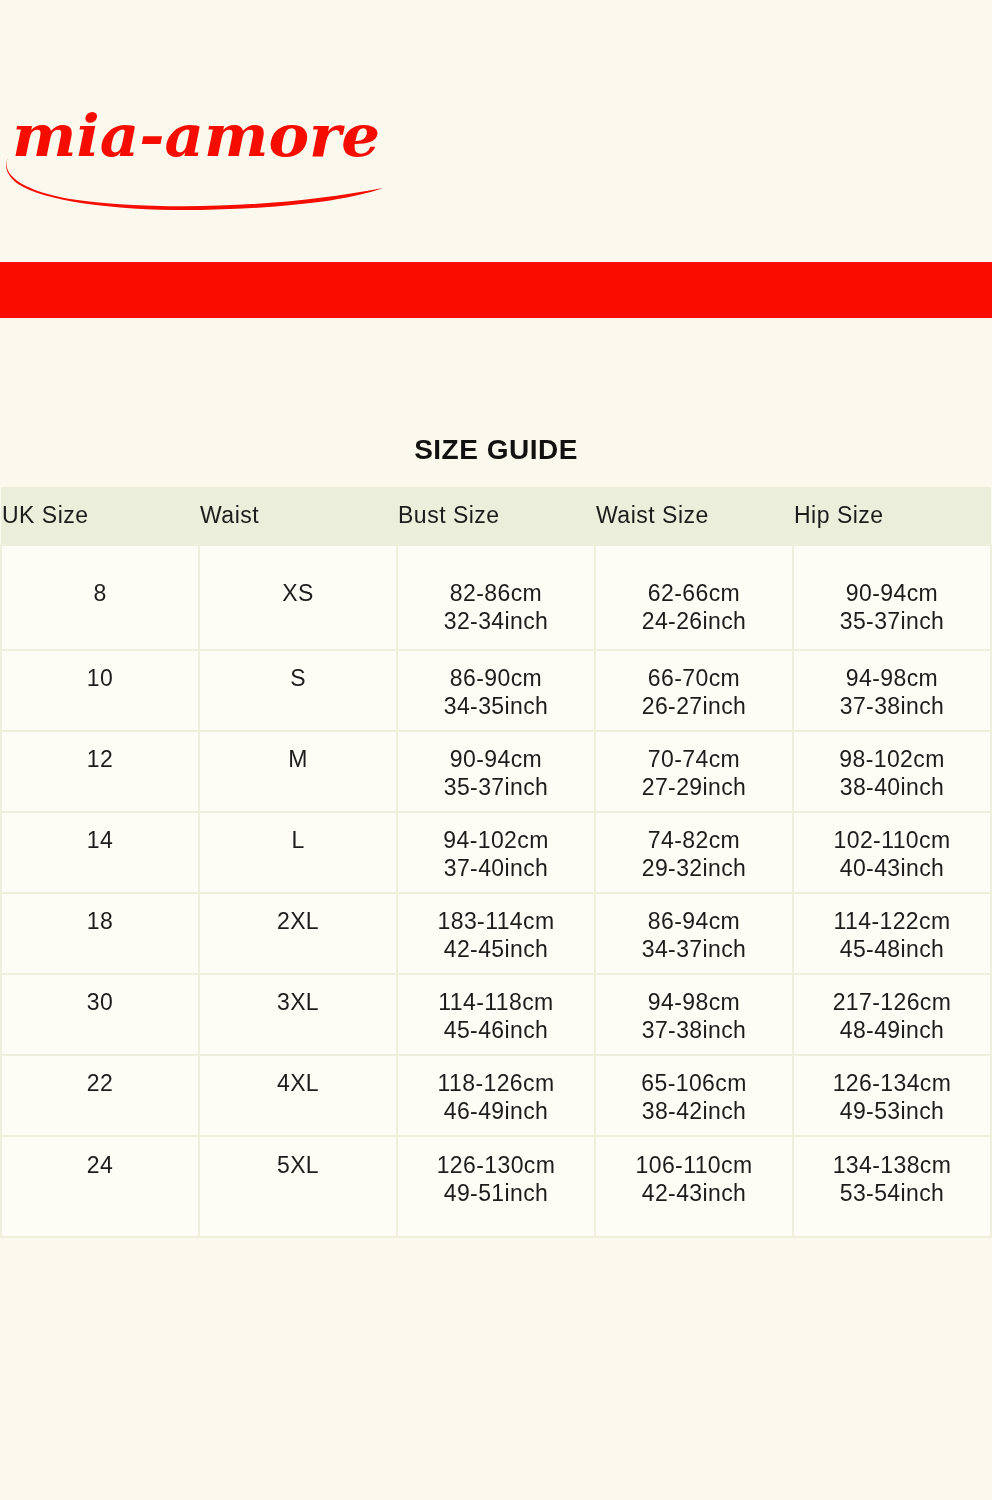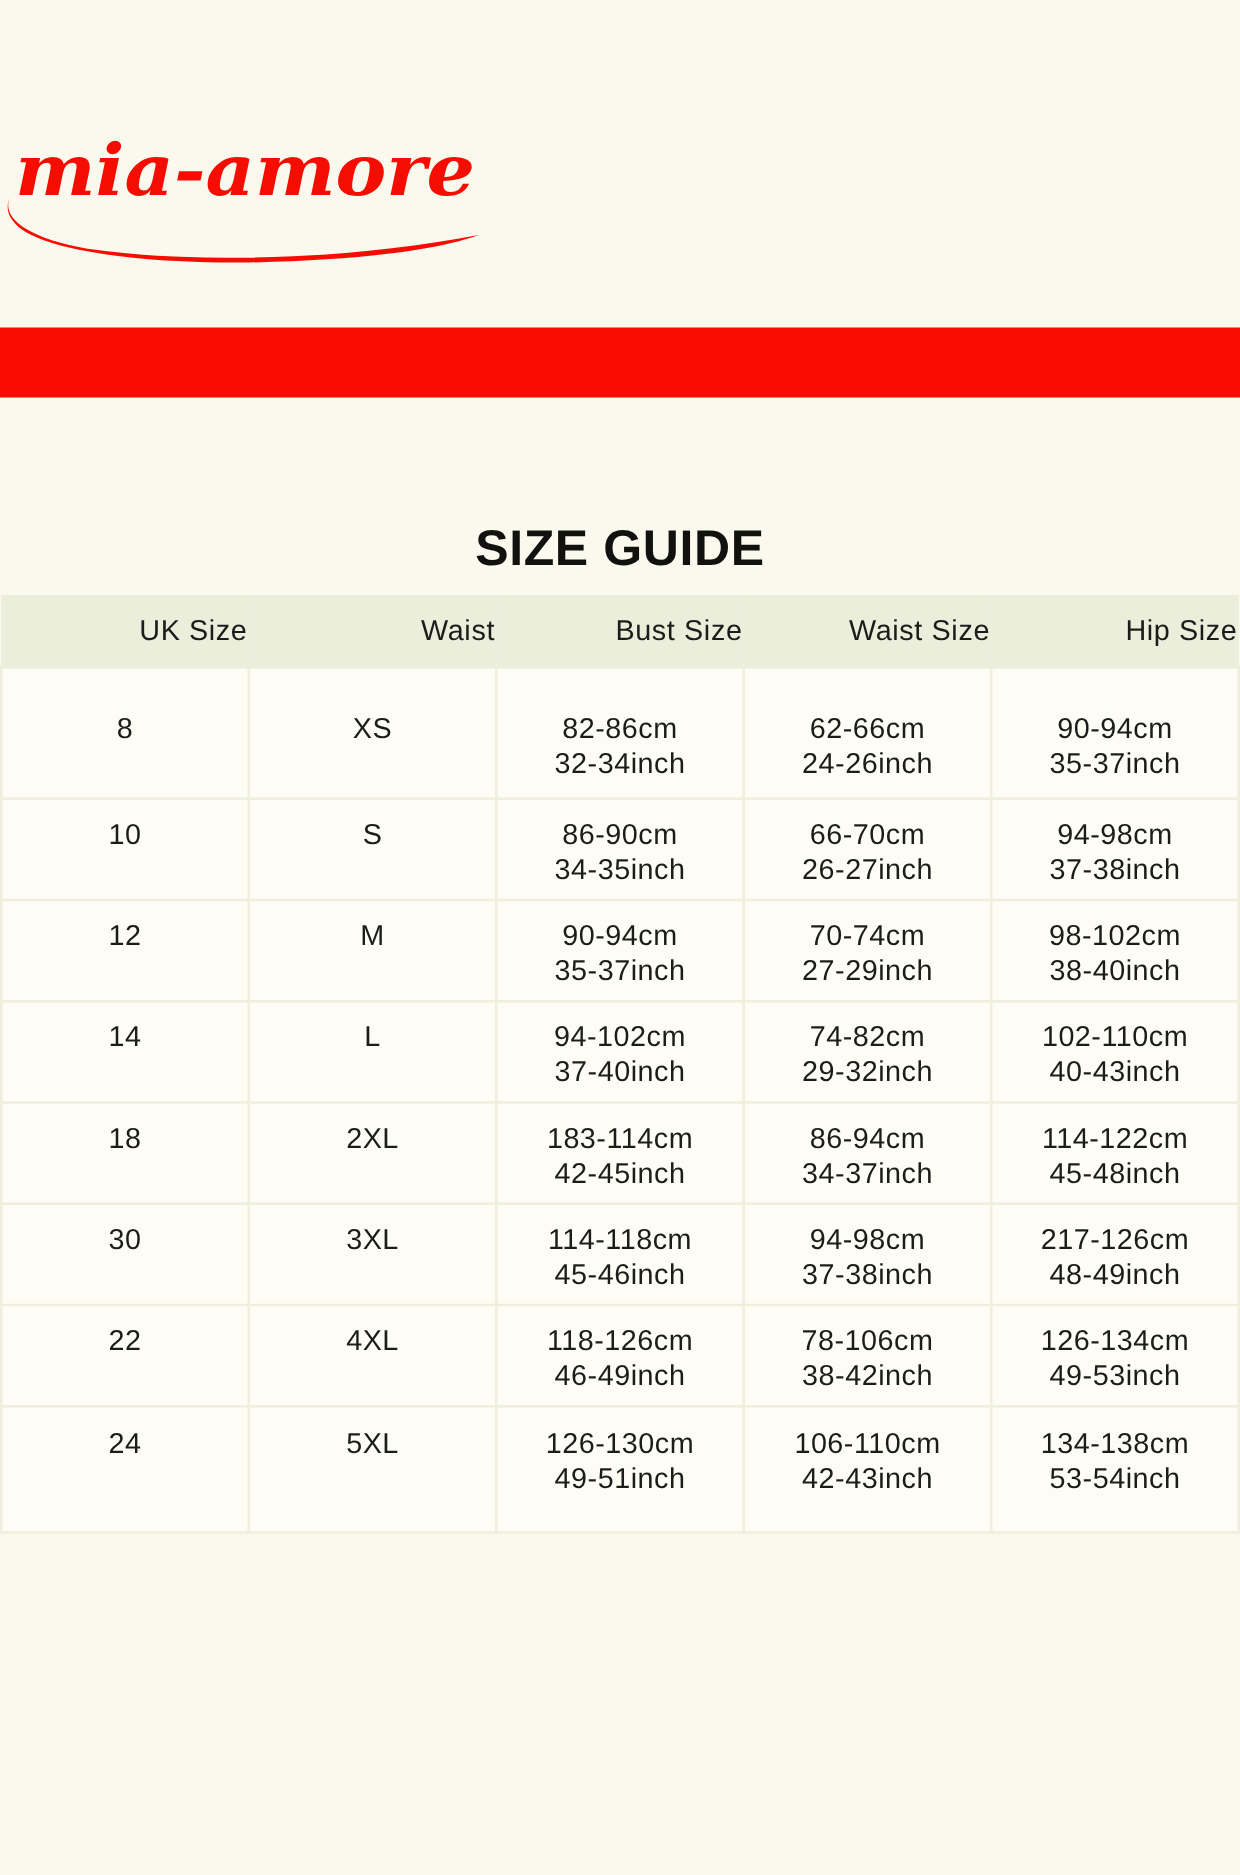--- a/index.html
+++ b/index.html
@@ -29,44 +29,44 @@
   
   .red-bar {
     margin-top: 40px;
     width: 100%;
     height: 56px;
     background: #fa0c01;
   }
 
   
   .size-guide-title {
-    margin: 4px;
+    margin: 15px;
     padding-top: 97px;
     text-align: center;
-    font-size: 40px;
+    font-size: 28px;
     line-height: 40px;
     font-weight: bold;
     letter-spacing: 0.5px;
     color: #111110;
   }
 
   
   table.size-table {
     margin-top: 17px;
     width: 992px;
     border-collapse: collapse;
     table-layout: fixed;
   }
   .size-table th {
     height: 55px;
     background: #ebeedb;
     font-weight: 400;
     font-size: 23px;
     letter-spacing: 0.5px;
-    text-align: right;
+    text-align: left;
     vertical-align: middle;
     border: 0;
     color: #1c1c1a;
   }
   .size-table td {
     background: #fdfdf6;
     border: 2px solid #eef0dd;
     text-align: center;
     vertical-align: top;
     font-size: 23px;
@@ -245,21 +245,21 @@
       <span>22</span>
     </td>
     <td>
       <span>4XL</span>
     </td>
     <td>
       <div>118-126cm</div>
       <div>46-49inch</div>
     </td>
     <td>
-      <div>78-106cm</div>
+      <div>65-106cm</div>
       <div>38-42inch</div>
     </td>
     <td>
       <div>126-134cm</div>
       <div>49-53inch</div>
     </td>
   </tr>
 
   <tr>
     <td>

